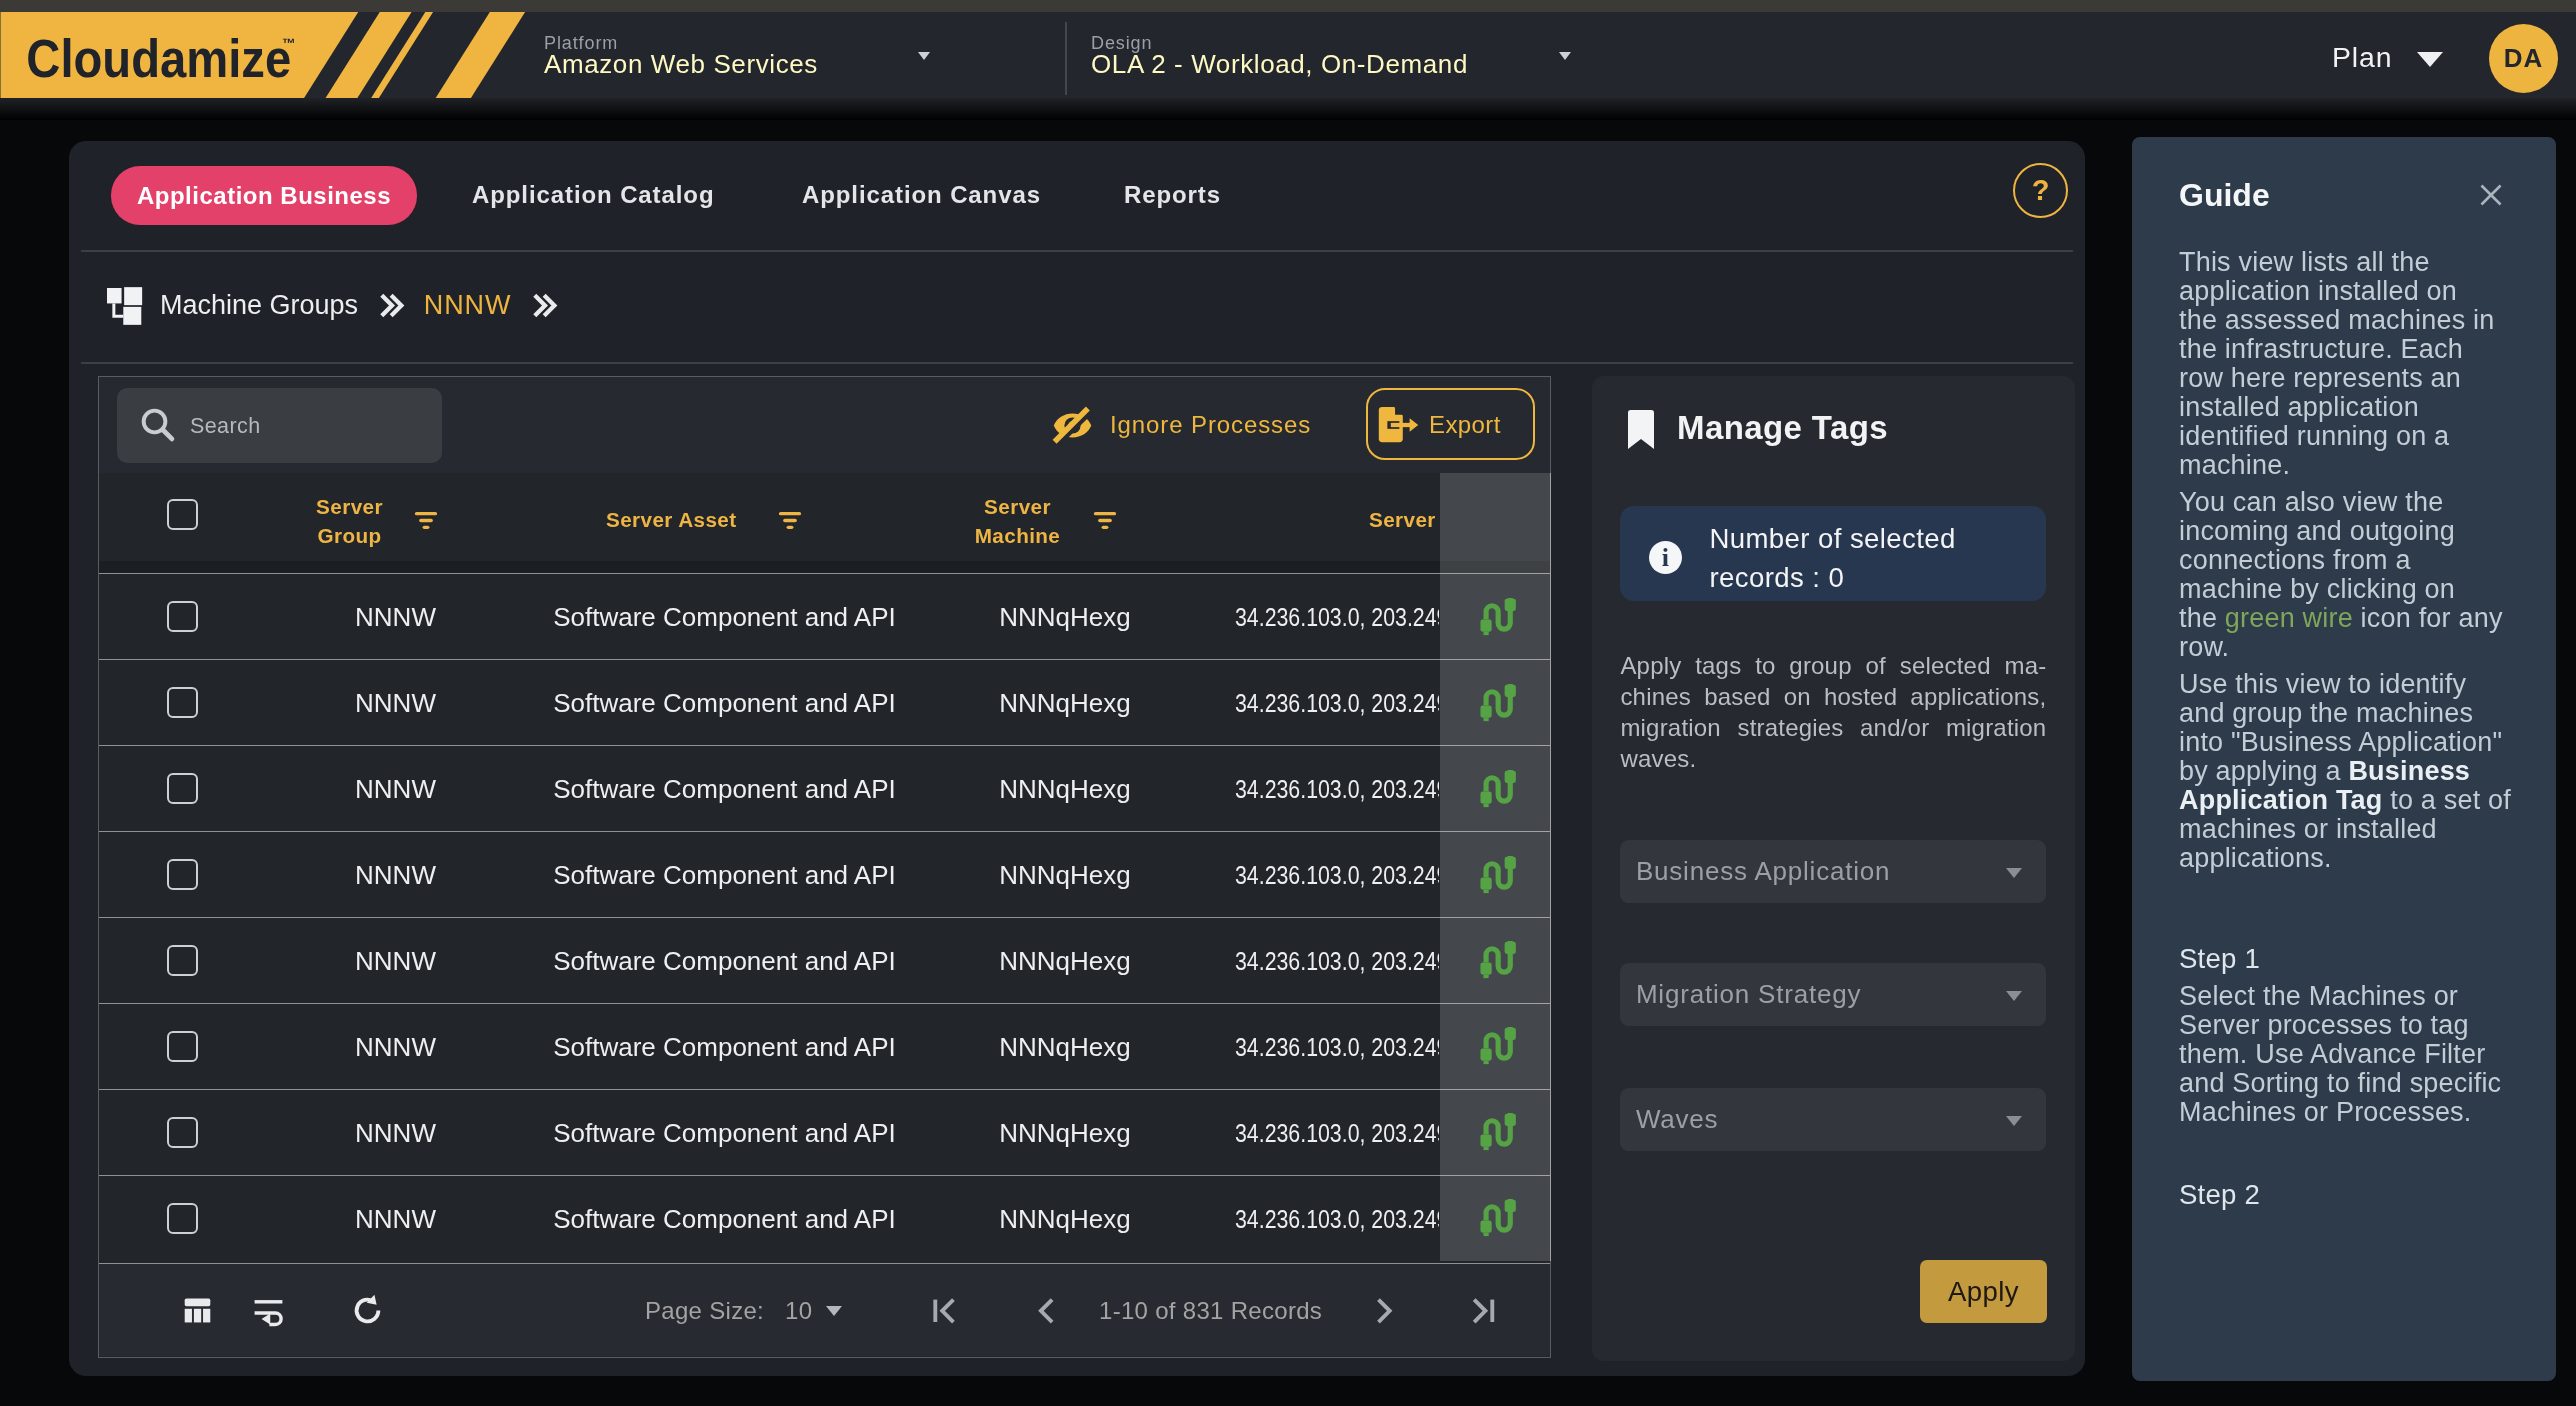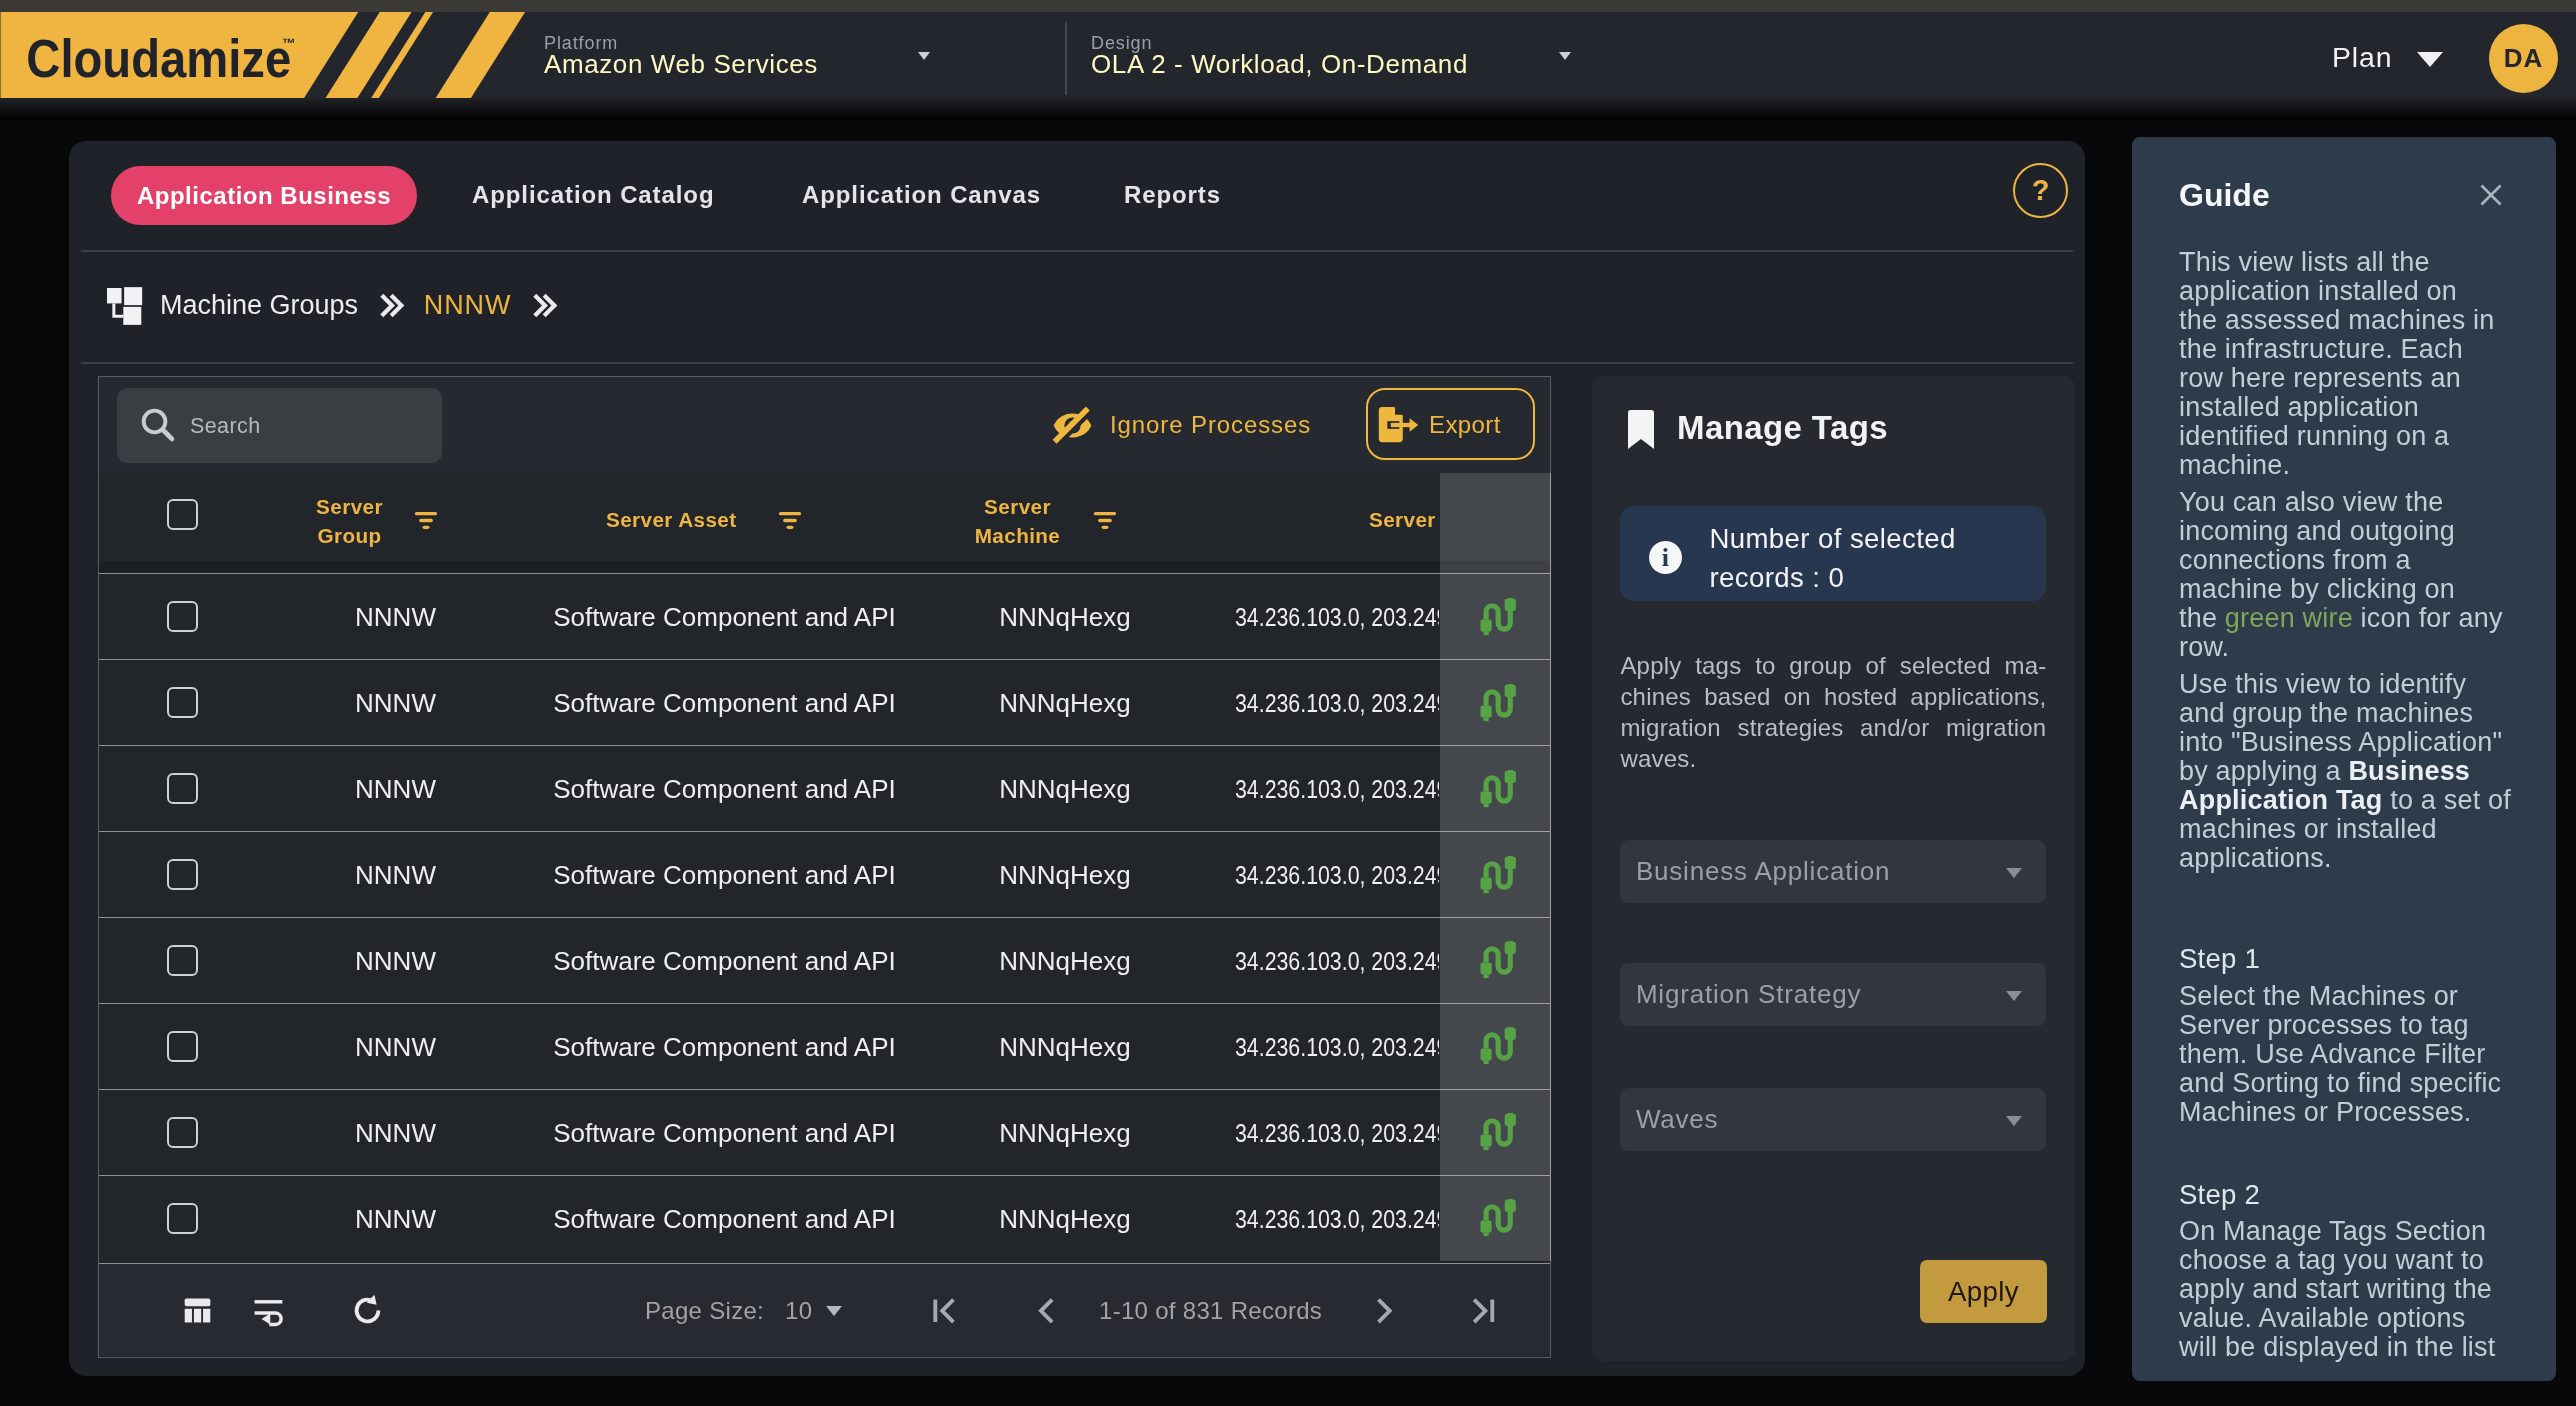--- a/index.html
+++ b/index.html
@@ -372,16 +372,15 @@
     <line x1="4" y1="4" x2="26" y2="26" stroke="#aab4bd" stroke-width="3"></line>
     <line x1="26" y1="4" x2="4" y2="26" stroke="#aab4bd" stroke-width="3"></line>
   </svg>
   <div class="gbody">
     <p style="margin-top:0">This view lists all the<br>application installed on<br>the assessed machines in<br>the infrastructure. Each<br>row here represents an<br>installed application<br>identified running on a<br>machine.</p>
     <p>You can also view the<br>incoming and outgoing<br>connections from a<br>machine by clicking on<br>the <span class="green">green wire</span> icon for any<br>row.</p>
     <p>Use this view to identify<br>and group the machines<br>into "Business Application"<br>by applying a <span class="gb">Business<br>Application Tag</span> to a set of<br>machines or installed<br>applications.</p>
     <div class="gstep" style="margin-top:71px">Step 1</div>
     <p style="margin-top:8.6px">Select the Machines or<br>Server processes to tag<br>them. Use Advance Filter<br>and Sorting to find specific<br>Machines or Processes.</p>
     <div class="gstep" style="margin-top:53px">Step 2</div>
-    <p style="margin-top:8.6px">On Manage Tags Section<br>choose a tag you want to<br>apply and start writing the<br>value. Available options<br>will be displayed in the list</p>
   </div>
 </div>
 
 
 </body></html>

